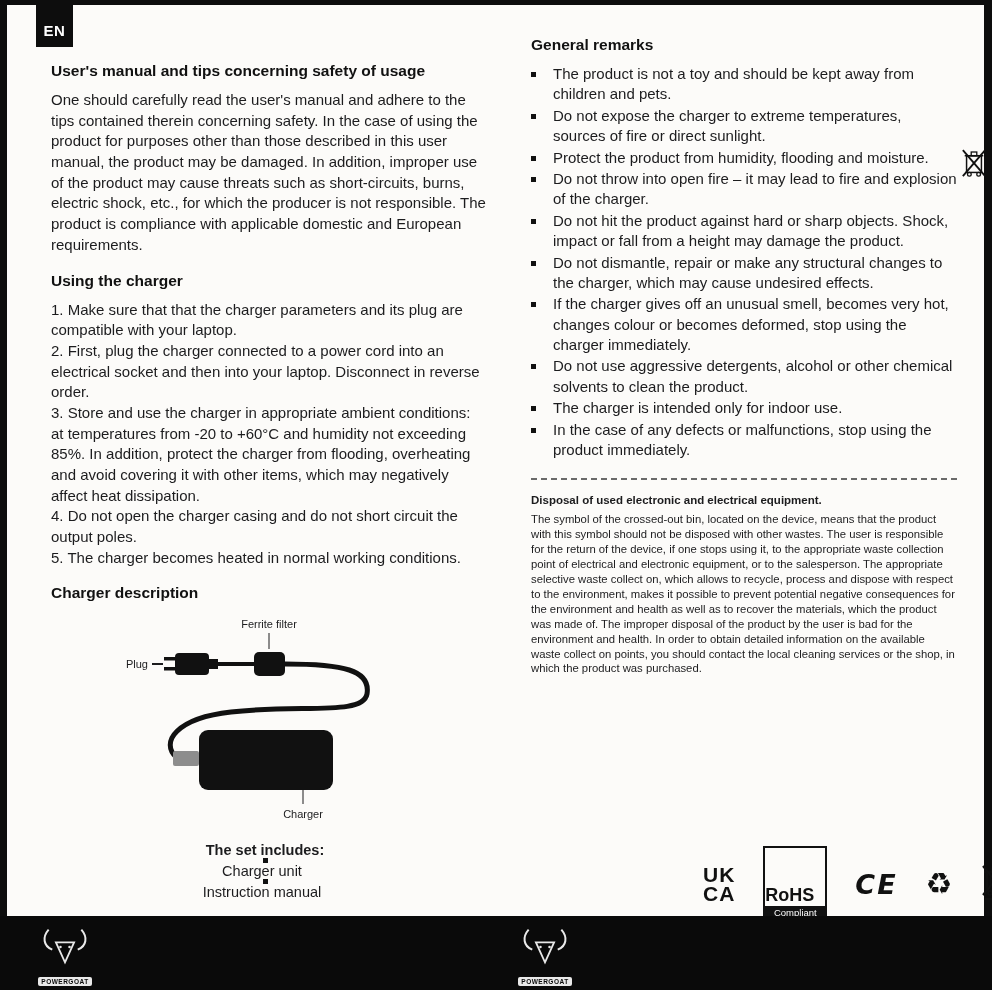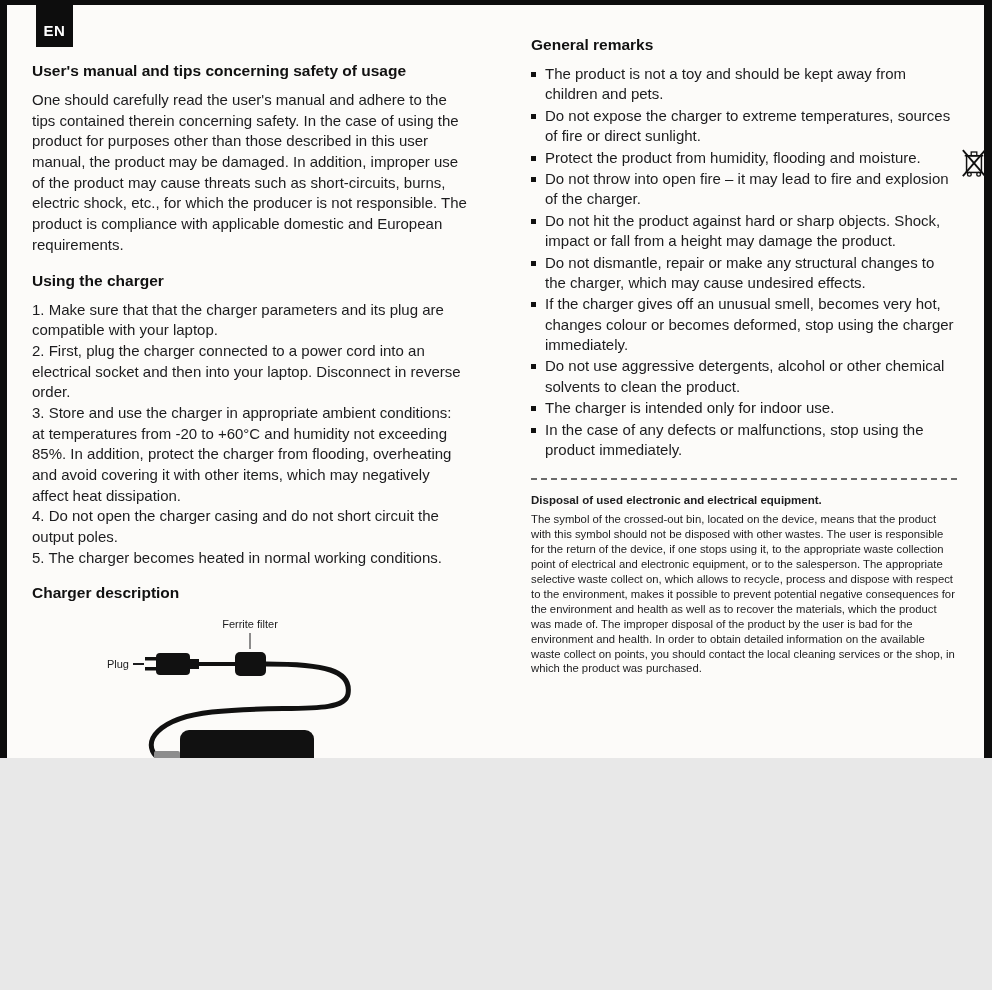--- a/index.html
+++ b/index.html
@@ -1,41 +1,41 @@
 <!DOCTYPE html>
 <html><head>
 <meta charset="utf-8">
 <style>
   html,body{margin:0;padding:0;background:#e8e8e8;}
   .page{
-    position:relative;width:992px;height:758px;margin:0 auto;
+    position:relative;width:992px;height:990px;margin:0 auto;
     background:#fcfbf9;overflow:hidden;
     font-family:"Liberation Sans",sans-serif;color:#1c1c1e;
   }
   
   .edge-top{position:absolute;left:0;top:0;width:100%;height:5px;background:#0d0d0d;}
   .edge-left{position:absolute;left:0;top:0;width:7px;height:100%;background:#0d0d0d;}
   .edge-right{position:absolute;right:0;top:0;width:8px;height:100%;background:#0d0d0d;}
 
   .lang-badge{
     position:absolute;left:36px;top:0;width:37px;height:47px;background:#0d0d0d;
     color:#fff;font-weight:bold;font-size:15px;display:flex;align-items:flex-end;
     justify-content:center;padding-bottom:8px;box-sizing:border-box;letter-spacing:.5px;
   }
 
-  .left-col{position:absolute;left:32px;top:62px;width:436px;}
+  .left-col{position:absolute;left:51px;top:62px;width:436px;}
   .right-col{position:absolute;left:531px;top:36px;width:426px;}
 
   h2.sec{font-size:15.5px;font-weight:bold;margin:0 0 10px 0;color:#111;}
   .body-text{font-size:15px;line-height:1.38;margin:0 0 16px 0;}
   .num-list p{font-size:15px;line-height:1.38;margin:0;}
   .num-list{margin:0 0 16px 0;}
 
   .bullets{margin:0;}
-  .bullet-item{display:flex;font-size:15px;line-height:1.36;margin:0 0 1px 0;}
+  .bullet-item{display:flex;font-size:15px;line-height:1.36;margin:0 0 1px 0;gap:8px;}
   .sq{width:5px;height:5px;background:#111;flex:none;margin:8px 9px 0 0;}
 
   .dashed-div{border:none;border-top:2px dashed #6a6a6a;margin:18px 0 14px 0;}
 
   .disposal-title{font-size:11.5px;font-weight:bold;margin:0 0 6px 0;}
   .disposal-body{font-size:11.3px;line-height:1.32;margin:0;}
 
   
   .diagram{margin:4px 0 10px 0;}
   .diagram svg text{font-family:"Liberation Sans",sans-serif;font-size:11px;fill:#1c1c1e;}

